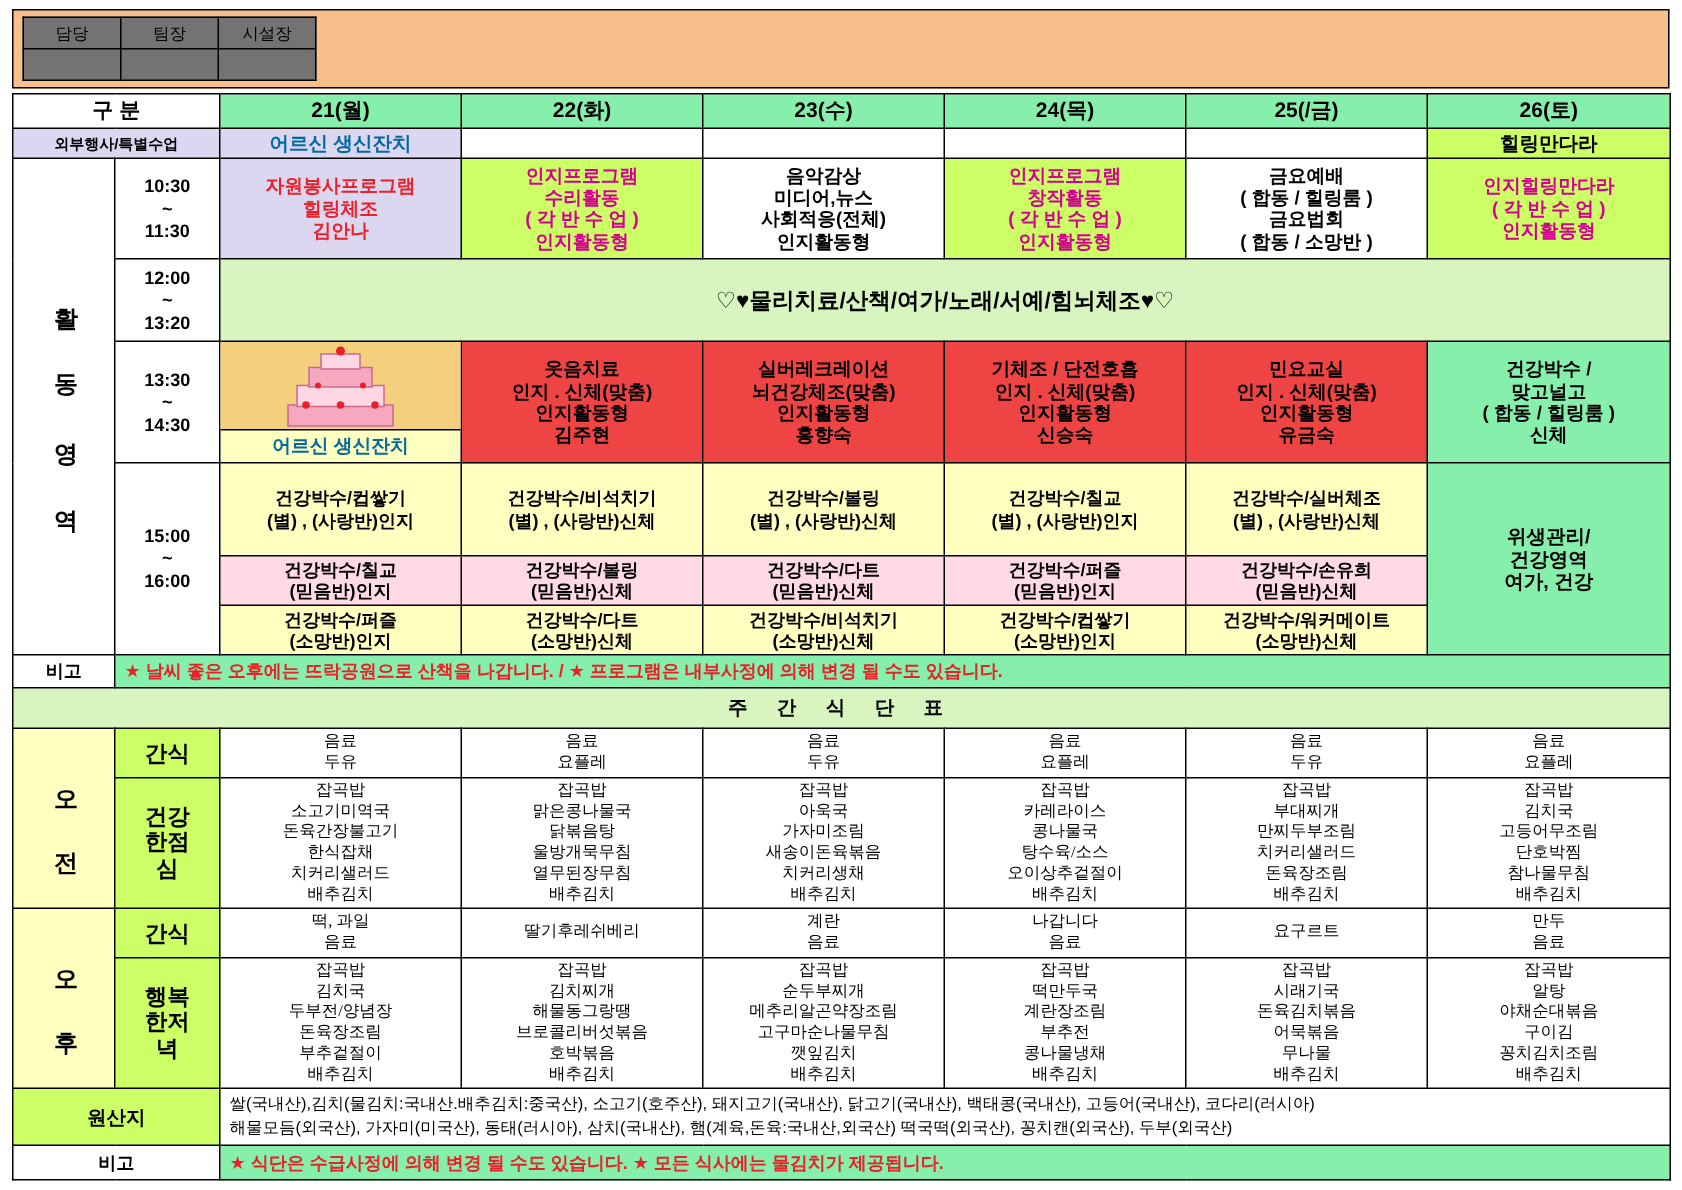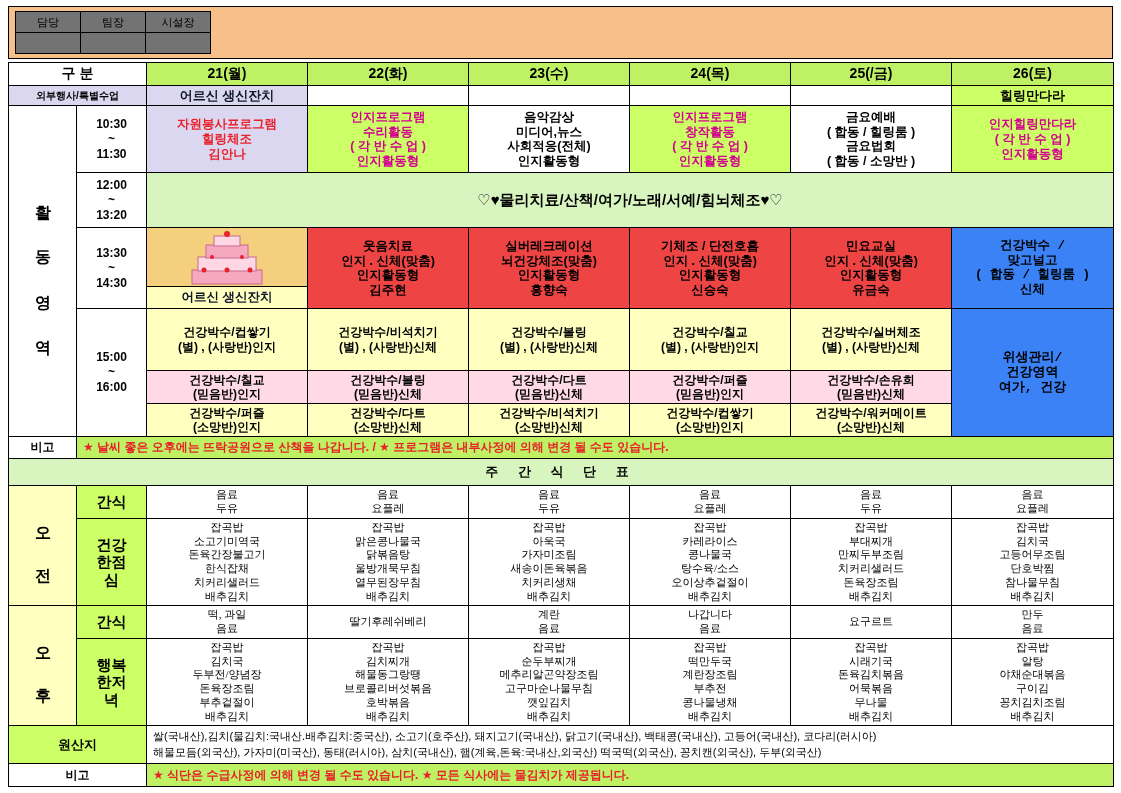--- a/index.html
+++ b/index.html
@@ -16,33 +16,33 @@
   
   .hdr-wrap{display:flex;align-items:stretch;border:1px solid #000;background:#f7c08a;}
   .hdr-title{flex:1;display:flex;flex-direction:column;align-items:center;justify-content:center;padding:4px 0 6px;}
   .hdr-line1{font-size:26px;font-weight:bold;letter-spacing:1px;}
   .hdr-line1 .blue{color:#1f3fd0;}
   .hdr-line2{font-size:17px;font-weight:bold;margin-top:2px;}
   .sign-box{width:196px;display:flex;align-items:center;justify-content:center;padding:4px 6px;}
   .sign-box table{width:100%;background:#737373;}
   .sign-box td{height:20px;font-size:11px;}
 
-  .blue{color:#0f172a;}
+  .blue{color:#0369a1;}
   .red{color:#e8212b;}
   .mag{color:#d4008f;}
 
   
   .bg-yellow{background:#ffffc0;}
-  .bg-lightyellow{background:#bef264;}
+  .bg-lightyellow{background:#86efac;}
   .bg-lav{background:#dcd7f0;}
   .bg-lightgreen{background:#d8f5c0;}
   .bg-lime{background:#ccff66;}
   .bg-magenta{background:#ef4444;}
   .bg-pink{background:#ffd9e6;}
-  .bg-cyan{background:#3b82f6;font-family:Liberation Mono, monospace;}
+  .bg-cyan{background:#86efac;}
   .bg-white{background:#fff;}
 
   .vert{writing-mode:vertical-rl;text-orientation:upright;letter-spacing:6px;font-weight:bold;font-size:16px;}
   .day-hdr{font-weight:bold;font-size:14px;height:22px;}
   .time-cell{font-size:12px;font-weight:bold;line-height:1.25;}
   .sec-title{font-weight:bold;font-size:13px;letter-spacing:8px;}
   .note{text-align:left;padding:2px 6px;font-size:12px;font-weight:bold;}
   .meal{font-size:11px;line-height:1.25;font-family:Liberation Serif, serif;}
   .meal-lbl{font-weight:bold;font-size:15px;}
   .origin{font-size:11px;text-align:left;padding:3px 6px;line-height:1.4;}

